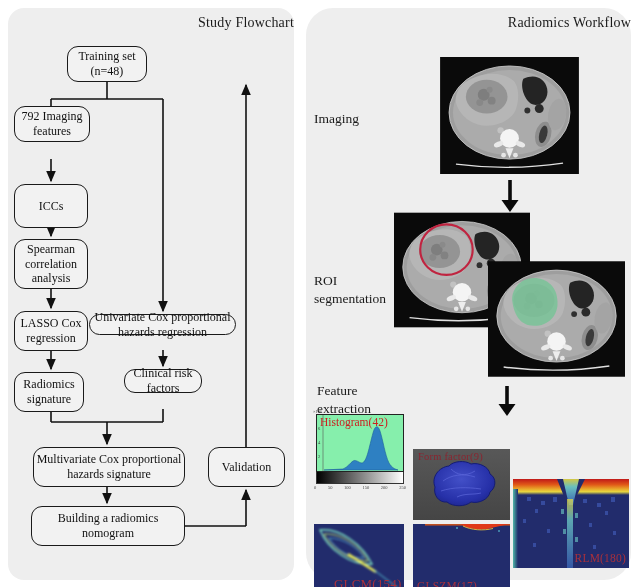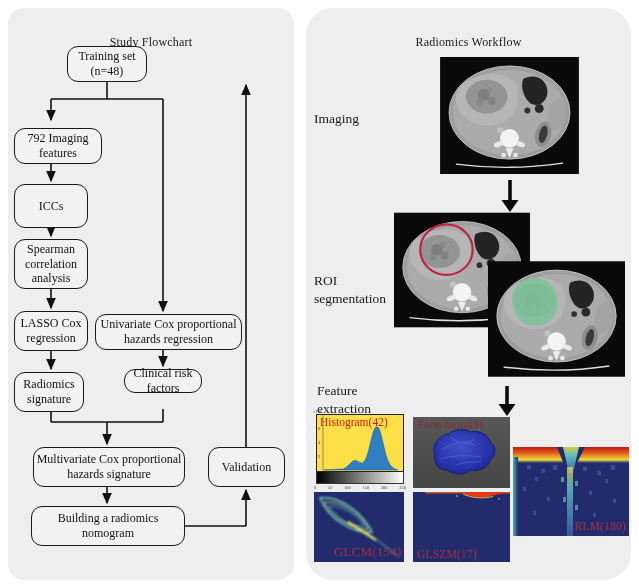--- a/index.html
+++ b/index.html
@@ -9,46 +9,46 @@
     font-family:"Liberation Serif","DejaVu Serif",serif; color:#111;
   }
   .panel {
     position:absolute; top:8px; height:572px; background:#eeeeee;
     border-radius:16px;
   }
   .panel.left  { left:8px;  width:286px; }
   .panel.right { left:306px; width:325px;border-radius:27px; }
   .panel-title {
     position:absolute; top:7px; left:0; width:100%;
-    text-align:center; font-size:12px; color:#1a1a1a; letter-spacing:.2px;margin-top:20px;
+    text-align:right; font-size:14px; color:#1a1a1a; letter-spacing:.2px;
   }
   
   .node {
     position:absolute; background:#f2f2f2; border:1.7px solid #1a1a1a;
     border-radius:11px; display:flex; align-items:center; justify-content:center;
     text-align:center; font-size:12px; line-height:1.22; white-space:pre-line;
     z-index:2; padding:1px 2px;
   }
   .connectors { position:absolute; left:0; top:0; z-index:1; }
   
   .step-label {
     position:absolute; font-size:13.5px; line-height:1.3; white-space:pre-line;
     color:#1a1a1a; z-index:3;font-family:Liberation Serif, serif;
   }
   .ct { position:absolute; z-index:1; }
   .ct svg { display:block; }
   .big-arrow { position:absolute; z-index:2; }
-  .feat { position:absolute; overflow:hidden; }
+  .feat { position:absolute; overflow:hidden;margin-top:32px; }
   .feat svg { display:block; }
   .feat-label {
     position:absolute; font-size:11px; color:#a8303c; z-index:4; letter-spacing:.2px;
   }
   
   .hist-block { position:absolute; left:10px; top:406px; width:88px; z-index:2; }
-  .hist-plot { position:relative; width:88px; height:58px; background:#fde047; border:1px solid #222; }
+  .hist-plot { position:relative; width:88px; height:58px; background:#86efac; border:1px solid #222; }
   .hist-title { position:absolute; left:3px; top:1px; font-size:11.5px; color:#cc2020; z-index:5; white-space:nowrap; }
   .hist-exp { position:absolute; left:-4px; top:-6px; font-size:4.5px; color:#444; }
   .ytick { position:absolute; left:1px; font-size:4.5px; color:#444; line-height:1; }
   .colorbar {
     width:88px; height:12px; border:1px solid #333; border-top:none;
     background:linear-gradient(to right,#000000,#ffffff);
   }
   .xticks {
     width:92px; margin-left:-2px; display:flex; justify-content:space-between;
     font-size:4.5px; color:#444; margin-top:1px;
@@ -110,29 +110,29 @@
       <path d="M99,414 L99,436" marker-end="url(#ah)"></path>
       <path d="M99,479 L99,495" marker-end="url(#ah)"></path>
       <path d="M177,518 L238,518"></path>
       <path d="M238,518 L238,482" marker-end="url(#ah)"></path>
       <path d="M238,439 L238,77" marker-end="url(#ah)"></path>
     </g>
   </svg>
 
   <div class="node" style="left:59px;top:38px;width:80px;height:36px">Training set
 (n=48)</div>
-  <div class="node" style="left:6px;top:120px;width:88px;height:36px">792 Imaging
+  <div class="node" style="left:6px;top:98px;width:76px;height:36px">792 Imaging
 features</div>
   <div class="node" style="left:6px;top:176px;width:74px;height:44px">ICCs</div>
   <div class="node" style="left:6px;top:303px;width:74px;height:40px">LASSO Cox
 regression</div>
   <div class="node" style="left:6px;top:231px;width:74px;height:50px">Spearman
 correlation
 analysis</div>
-  <div class="node" style="left:87px;top:306px;width:147px;height:36px">Univariate Cox proportional
+  <div class="node" style="left:81px;top:306px;width:147px;height:21px">Univariate Cox proportional
 hazards regression</div>
   <div class="node" style="left:6px;top:364px;width:70px;height:40px">Radiomics
 signature</div>
   <div class="node" style="left:116px;top:361px;width:78px;height:24px">Clinical risk
 factors</div>
   <div class="node" style="left:25px;top:439px;width:152px;height:40px">Multivariate Cox proportional
 hazards signature</div>
   <div class="node" style="left:200px;top:439px;width:77px;height:40px">Validation</div>
   <div class="node" style="left:23px;top:498px;width:154px;height:40px">Building a radiomics
 nomogram</div>

